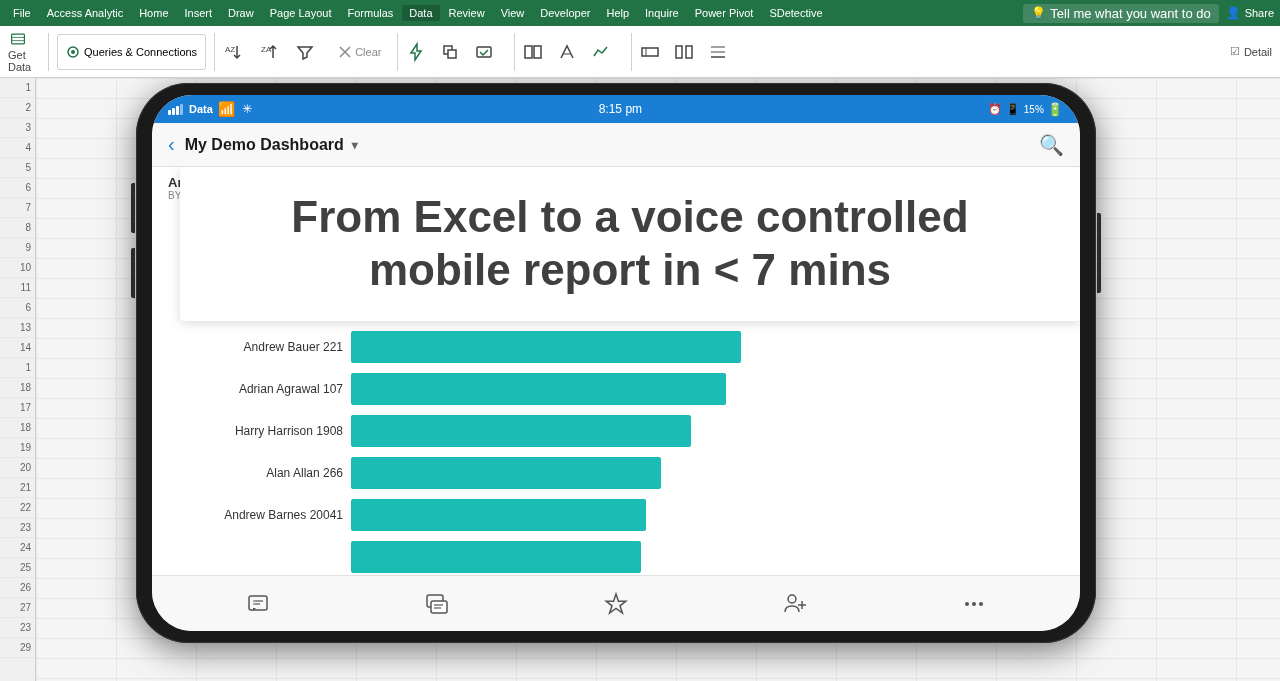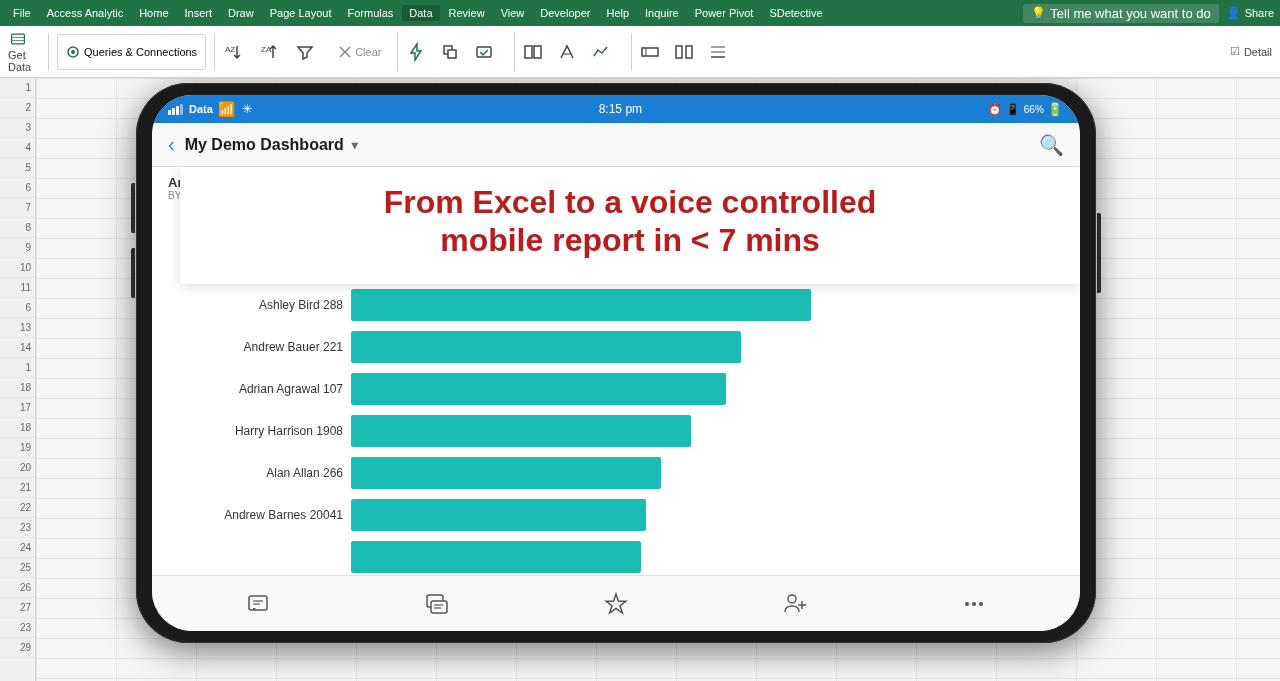--- a/index.html
+++ b/index.html
@@ -298,25 +298,26 @@
       top: 0;
       left: 28px;
       right: 0;
       z-index: 20;
       background: white;
       padding: 16px 24px 24px;
       border-radius: 4px;
       box-shadow: 0 2px 12px rgba(0,0,0,0.15);
     }
     .tooltip-text {
-      font-size: 32px;
+      font-size: 44px;
       font-weight: 700;
-      color: #b91c1c;
+      color: #404040;
       line-height: 1.2;
       text-align: center;
+      margin-top: 8px;
     }
 
     
     .chart-content {
       padding: 8px 16px;
       position: relative;
       z-index: 5;
     }
     .chart-title-area {
       margin-bottom: 8px;
@@ -607,21 +608,21 @@
                   <div class="bar" style="height:11px; opacity:0.5"></div>
                 </div>
                 <span class="carrier-name">Data</span>
                 <span class="wifi-icon">📶</span>
                 <span style="color:white;font-size:12px">✳</span>
               </div>
               <div class="status-center">8:15 pm</div>
               <div class="status-right">
                 <span style="color:white;font-size:11px">⏰</span>
                 <span style="color:white;font-size:11px">📱</span>
-                <span class="battery-pct">66%</span>
+                <span class="battery-pct">15%</span>
                 <span style="color:white;font-size:13px">🔋</span>
               </div>
             </div>
 
             <div class="nav-bar">
               <span class="back-arrow">‹</span>
               <span class="nav-title">
                 <span>My Demo Dashboard</span>
                 <span class="nav-chevron">▾</span>
               </span>

